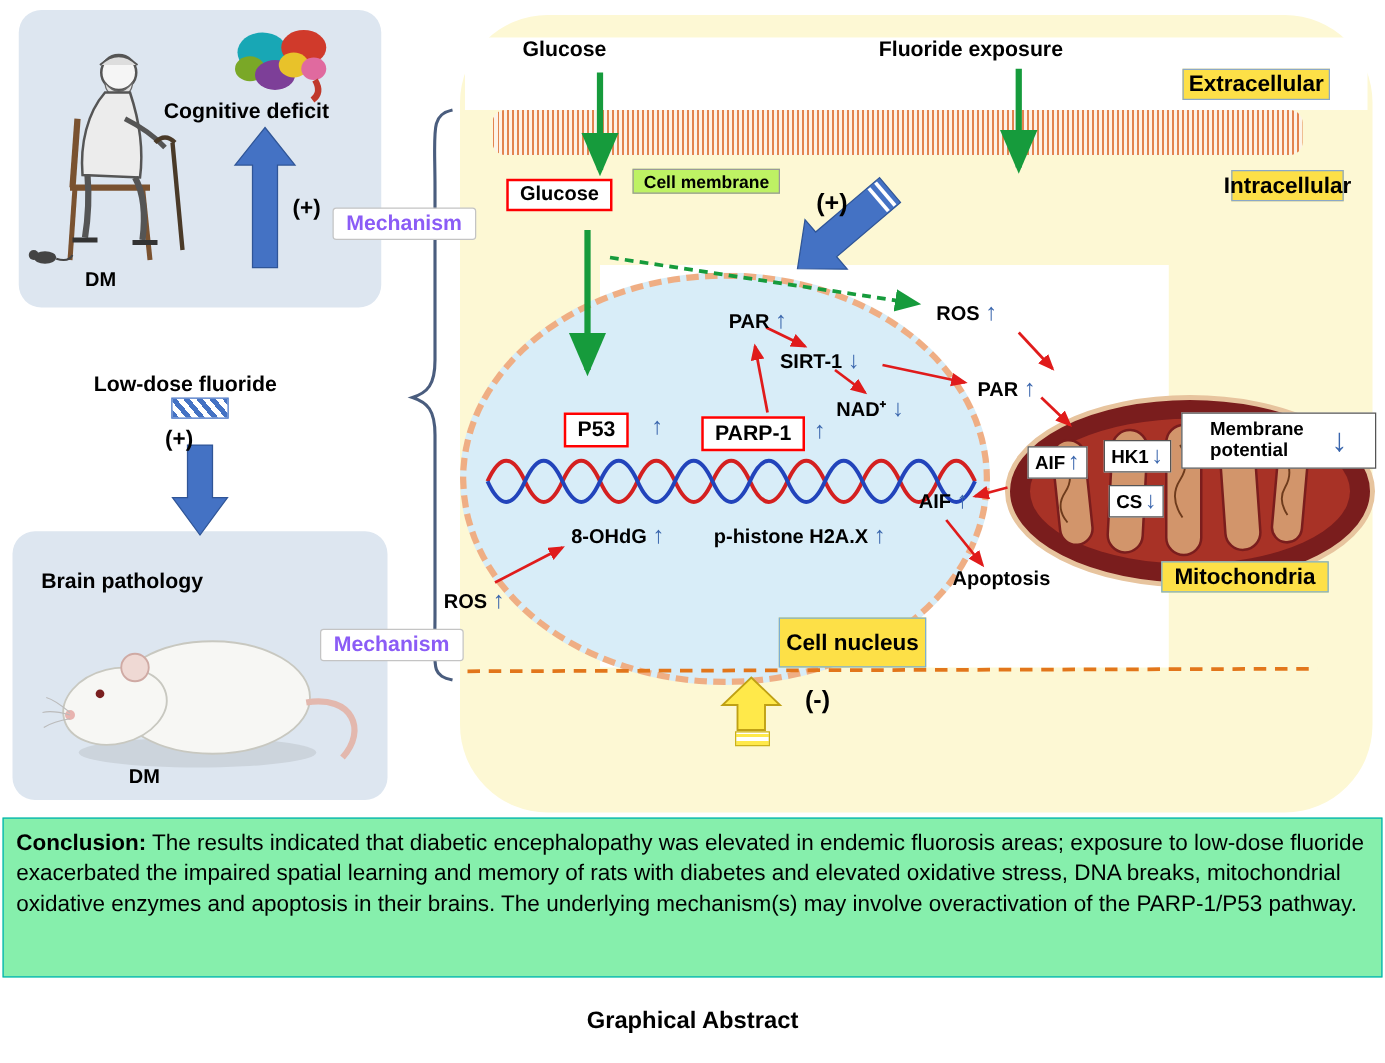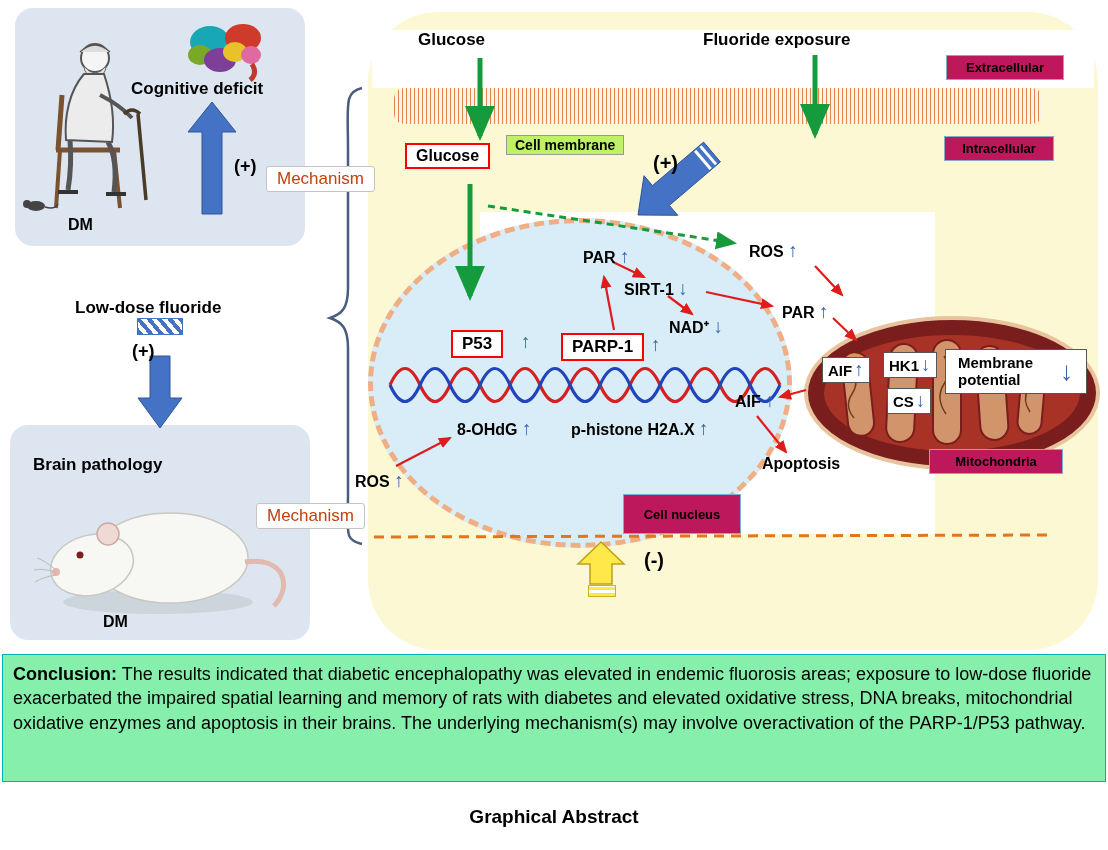--- a/index.html
+++ b/index.html
@@ -1,24 +1,24 @@
 <!DOCTYPE html>
 <html><head>
 <meta charset="utf-8">
 <style>
   *{box-sizing:border-box;margin:0;padding:0}
   body{font-family:"Liberation Sans",sans-serif;background:#fff}
   #stage{position:relative;width:1108px;height:850px;background:#fff;overflow:hidden}
   .lbl{position:absolute;font-weight:bold;color:#000;white-space:nowrap;z-index:10}
   .arr{color:#3a66ad;font-weight:bold;font-size:19px}
   .arr.big{font-size:26px}
-  .tag{position:absolute;background:#be185d;border:1px solid #8aa8c8;display:flex;align-items:center;justify-content:center;font-weight:bold;font-size:13px;z-index:10;white-space:nowrap}
+  .tag{position:absolute;background:#fde047;border:1px solid #8aa8c8;display:flex;align-items:center;justify-content:center;font-weight:bold;font-size:18px;z-index:10;white-space:nowrap}
   .whitetag{position:absolute;background:#bef264;border:1px solid #999;font-weight:bold;font-size:14px;padding:1px 8px;z-index:10;white-space:nowrap}
   .redbox{position:absolute;background:#fff;border:2.5px solid #ff0000;font-weight:bold;padding:2px 9px;z-index:10;white-space:nowrap;display:flex;align-items:center}
-  .mech{position:absolute;background:#fff;border:1px solid #c4c4c4;border-radius:3px;color:#c2410c;font-weight:normal;font-size:17px;padding:2px 10px;z-index:10;white-space:nowrap}
+  .mech{position:absolute;background:#fff;border:1px solid #c4c4c4;border-radius:3px;color:#8b5cf6;font-weight:bold;font-size:17px;padding:2px 10px;z-index:10;white-space:nowrap}
   .minibox{position:absolute;background:#fff;border:1px solid #555;font-weight:bold;font-size:15px;padding:1px 5px;z-index:10;display:flex;align-items:center;gap:2px;white-space:nowrap}
   .panel{position:absolute;background:#dde6f0;border-radius:18px}
   .cellbody{position:absolute;left:368px;top:12px;width:730px;height:638px;background:#fdf8d4;border-radius:70px}
   .extband{position:absolute;left:372px;top:30px;width:722px;height:58px;background:#fff}
   .membrane{position:absolute;left:394px;top:88px;width:648px;height:36px;border-radius:10px;
     background:repeating-linear-gradient(90deg,#e2854f 0 1.5px,#fdf3e7 1.5px 4px);z-index:2}
   .nucbackdrop{position:absolute;left:480px;top:212px;width:455px;height:322px;background:#fff}
   .nucleus{position:absolute;left:368px;top:218px;width:424px;height:330px;background:#d8edf8;border:5px dashed #efae84;border-radius:50%;z-index:1}
   .stripes-blue{position:absolute;left:137px;top:318px;width:46px;height:17px;border:1px solid #4472c4;
     background:repeating-linear-gradient(50deg,#4472c4 0 4px,#ffffff 4px 8px);z-index:10}
@@ -159,21 +159,21 @@
 
   <div class="lbl" style="left:75px;top:298px;font-size:17px">Low-dose fluoride</div>
   <div class="lbl" style="left:132px;top:341px;font-size:18px">(+)</div>
 
   <div class="lbl" style="left:33px;top:455px;font-size:17px">Brain pathology</div>
   <div class="lbl" style="left:103px;top:613px;font-size:16px">DM</div>
 
   <div class="lbl" style="left:418px;top:30px;font-size:17px">Glucose</div>
   <div class="lbl" style="left:703px;top:30px;font-size:17px">Fluoride exposure</div>
   <div class="tag" style="left:946px;top:55px;width:118px;height:25px">Extracellular</div>
-  <div class="tag" style="left:944px;top:136px;width:110px;height:25px">Intracellular</div>
+  <div class="tag" style="left:985px;top:136px;width:90px;height:25px">Intracellular</div>
   <div class="whitetag" style="left:506px;top:135px">Cell membrane</div>
 
   <div class="redbox" style="left:405px;top:143px;font-size:16px">Glucose</div>
   <div class="lbl" style="left:653px;top:152px;font-size:20px">(+)</div>
 
   <div class="mech" style="left:266px;top:166px">Mechanism</div>
   <div class="mech" style="left:256px;top:503px">Mechanism</div>
 
   <div class="lbl" style="left:583px;top:246px;font-size:16px">
     <span>PAR</span> <span class="arr">↑</span>
@@ -216,21 +216,21 @@
       <span class="arr">↑</span>
   </div>
   <div class="minibox" style="left:883px;top:352px">
     <span>HK1</span>
       <span class="arr">↓</span>
   </div>
   <div class="minibox" style="left:887px;top:388px">
     <span>CS</span>
       <span class="arr">↓</span>
   </div>
-  <div class="minibox" style="left:945px;top:349px;width:142px;padding:4px 12px">
+  <div class="minibox" style="left:945px;top:330px;width:156px;padding:4px 22px">
     <span style="width:100px;white-space:normal;line-height:1.15">Membrane potential</span>
       <span class="arr big">↓</span>
   </div>
 
   <div class="lbl" style="left:644px;top:549px;font-size:20px">(-)</div>
 
   <div class="conclusion">
     <span style="font-weight:bold">Conclusion:</span><span> The results indicated that diabetic encephalopathy was elevated in endemic fluorosis areas; exposure to low-dose fluoride exacerbated the impaired spatial learning and memory of rats with diabetes and elevated oxidative stress, DNA breaks, mitochondrial oxidative enzymes and apoptosis in their brains. The underlying mechanism(s) may involve overactivation of the PARP-1/P53 pathway.</span>
   </div>
 

